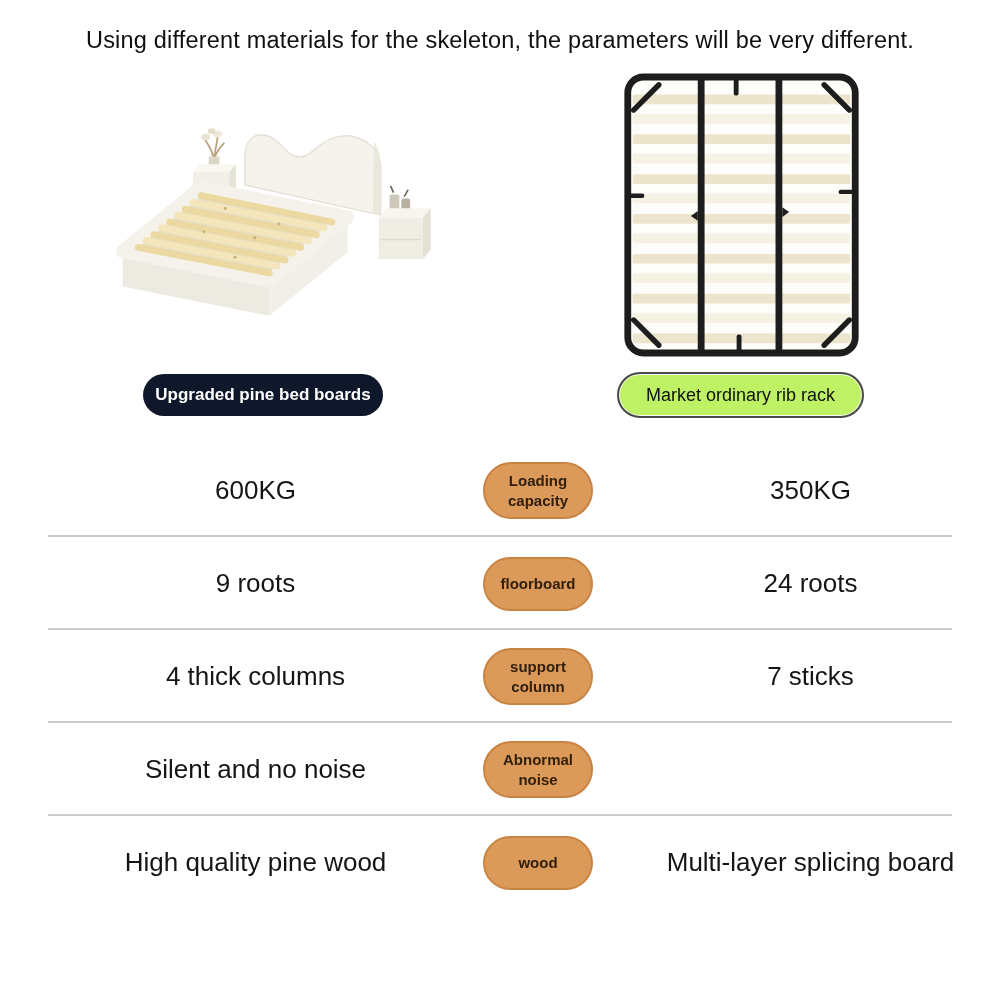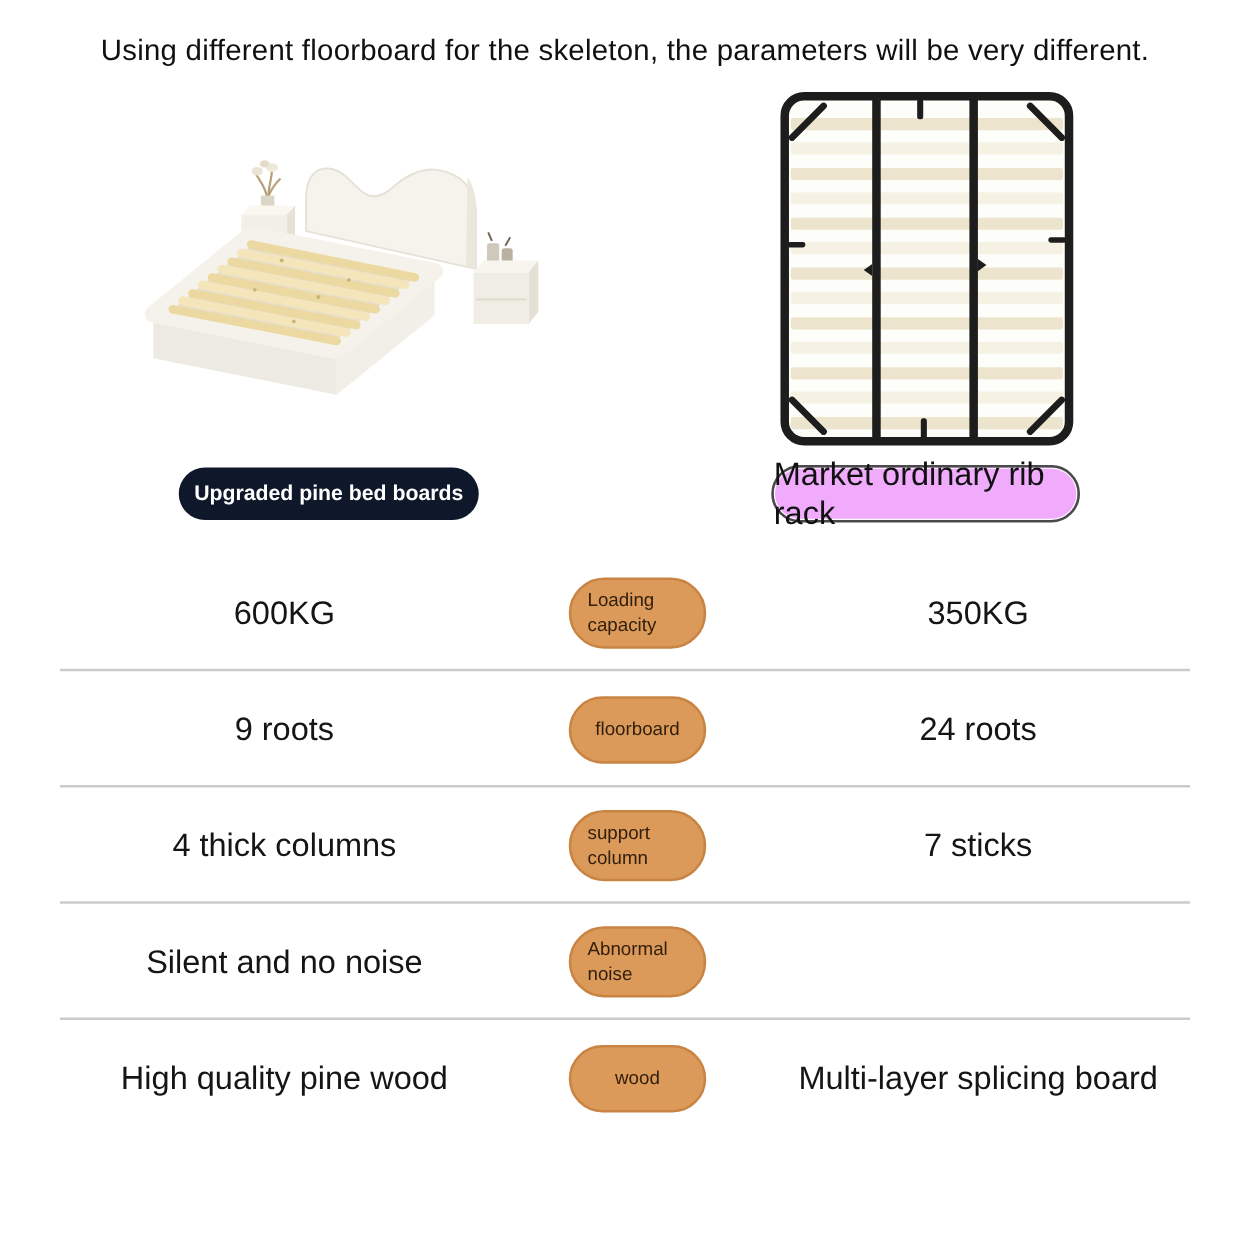--- a/index.html
+++ b/index.html
@@ -16,51 +16,51 @@
   .figure-left-svg  { position:absolute; left:108px; top:72px;  width:352px; height:300px; }
   .figure-right-svg { position:absolute; left:620px; top:66px;  width:243px; height:298px; }
   .label-pill-dark {
     position:absolute; left:143px; top:374px; width:240px; height:42px;
     background:#0f172a; border-radius:22px;
     display:flex; align-items:center; justify-content:center;
     color:#ffffff; font-size:17px; font-weight:bold;
   }
   .label-pill-light {
     position:absolute; left:617px; top:372px; width:247px; height:46px;
-    background:#f0abfc; border:2px solid #4a4a4a; border-radius:24px;
+    background:#bef264; border:2px solid #4a4a4a; border-radius:24px;
     box-shadow:inset 0 0 0 1px #fafafa;
-    display:flex; align-items:center; justify-content:flex-end;
-    color:#111111; font-size:26px;
+    display:flex; align-items:center; justify-content:center;
+    color:#111111; font-size:18px;
   }
   
   .compare-table { position:absolute; top:444px; left:0; width:1000px; }
   .compare-row {
     position:relative; height:93px;
-    display:grid; grid-template-columns:455px 110px 435px; align-items:center;
+    display:grid; grid-template-columns:455px 110px 435px; align-items:center;padding-left:28px;
   }
   .compare-row:not(:last-child)::after {
     content:""; position:absolute; left:48px; right:48px; bottom:0;
     height:2px; background:#cbcbcb;
   }
   .cell-left  { text-align:center; font-size:26px; color:#151515; }
   .cell-right { text-align:center; font-size:26px; color:#151515; }
   .cell-mid   { display:flex; justify-content:center; }
   .param-pill {
     width:126px; min-height:54px; padding:7px 13px;
     background:#db9a5a; border:2px solid #c98443; border-radius:30px;
-    display:flex; align-items:center; justify-content:center; 
-    font-size:15px; line-height:1.28; color:#33200c;
+    display:flex; align-items:center; justify-content:center; text-align:center;
+    font-size:15px; line-height:1.28; color:#33200c;font-weight:bold;
   }
 </style>
 </head>
 <body>
 
 <div class="page">
 
-  <div class="title">Using different floorboard for the skeleton, the parameters will be very different.</div>
+  <div class="title">Using different materials for the skeleton, the parameters will be very different.</div>
 
   <svg class="figure-left-svg" viewBox="0 0 360 300" aria-hidden="true">
 
     <g>
       <path d="M108,84 C106,74 101,70 99,65" stroke="#b7a17b" stroke-width="1.8" fill="none"></path>
       <path d="M109,83 C110,72 112,68 112,63" stroke="#b7a17b" stroke-width="1.8" fill="none"></path>
       <path d="M109,84 C112,76 116,72 119,69" stroke="#b7a17b" stroke-width="1.8" fill="none"></path>
       <ellipse cx="100" cy="63" rx="4.5" ry="3.5" fill="#e9e3d3"></ellipse>
       <ellipse cx="112" cy="60" rx="5" ry="3.5" fill="#efe9da"></ellipse>
       <ellipse cx="106" cy="57" rx="4" ry="3" fill="#e4ddcc"></ellipse>

